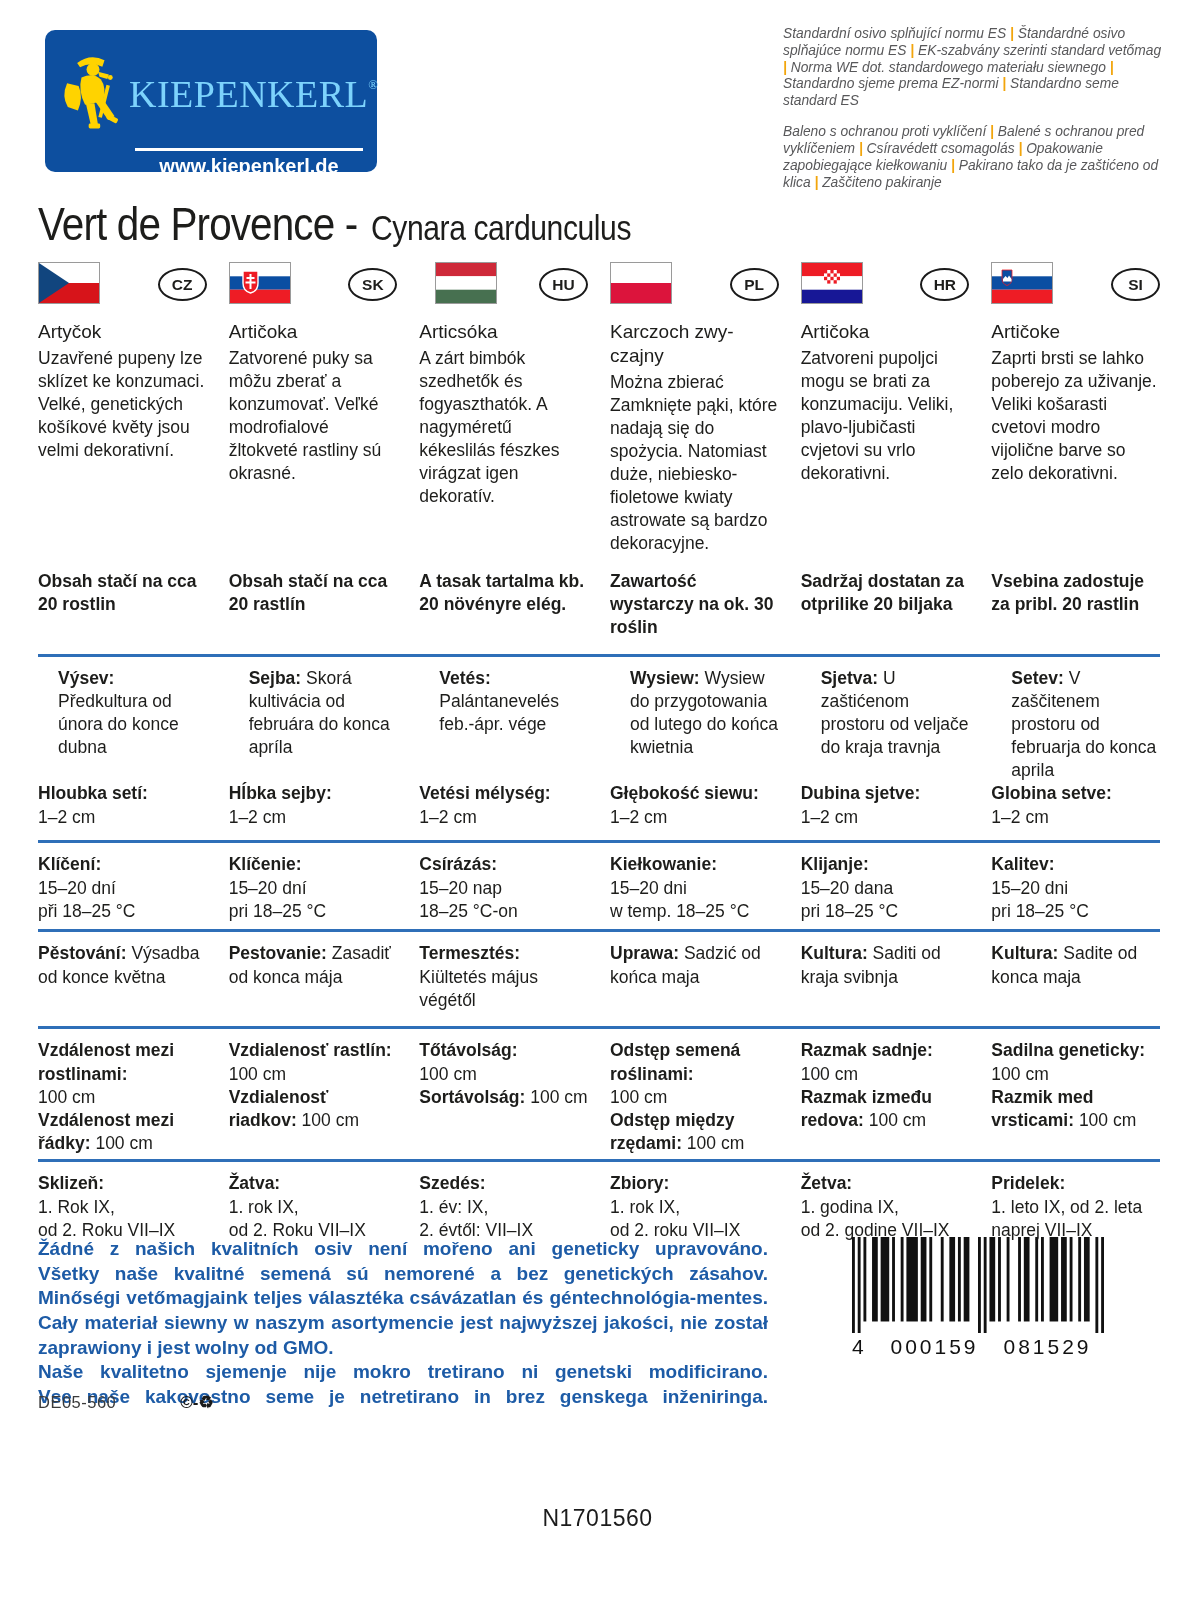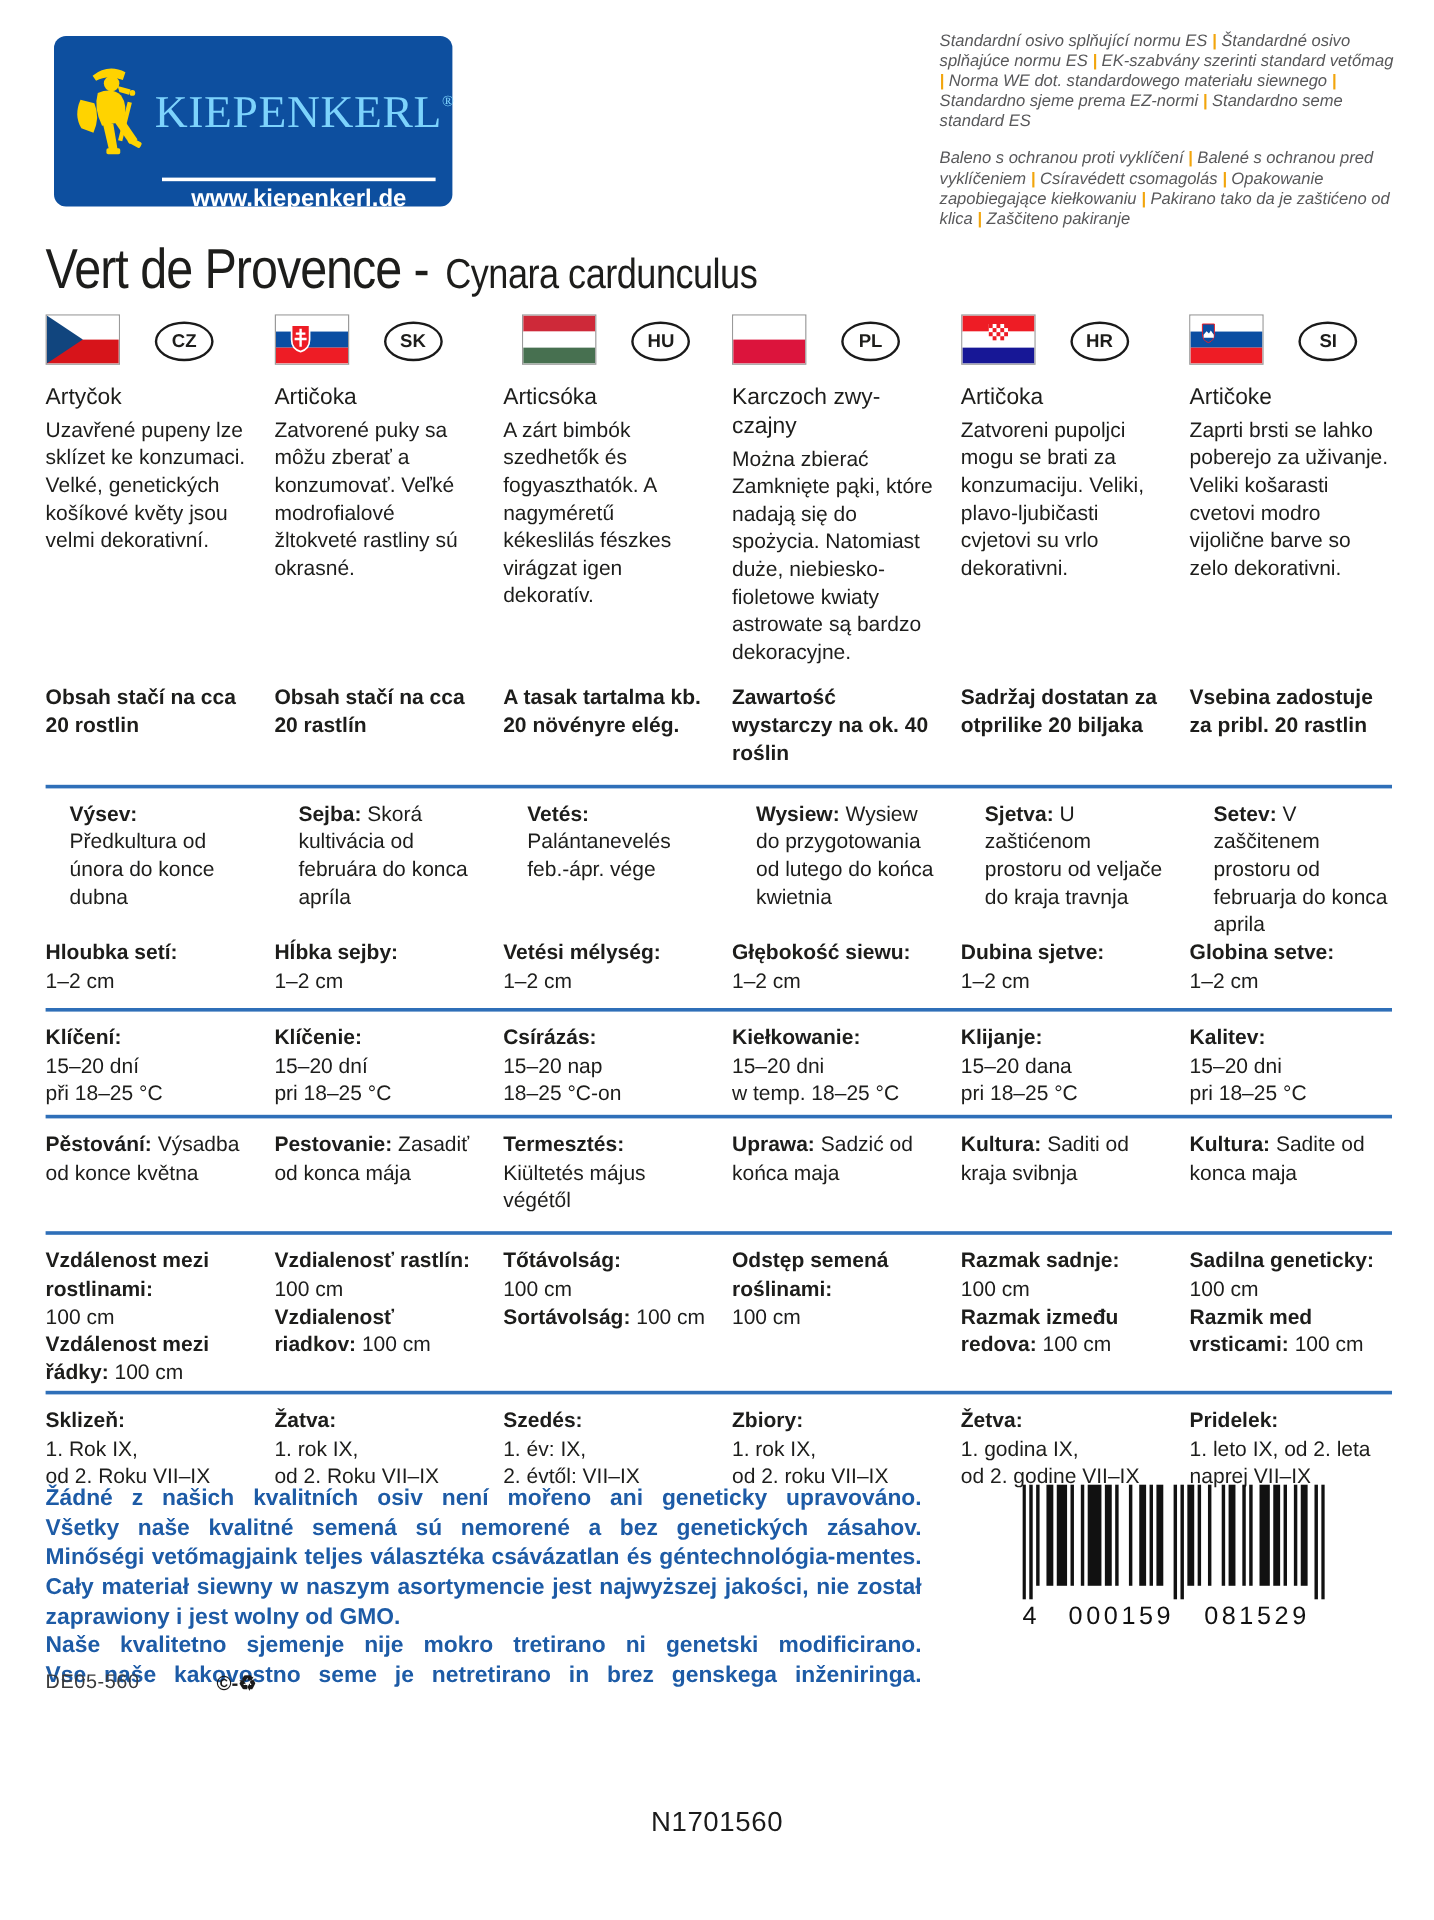--- a/index.html
+++ b/index.html
@@ -44,21 +44,21 @@
     display:grid; grid-template-columns:repeat(6, 1fr); column-gap:22px;
   }
   .rule { grid-column:1 / -1; height:3px; background:#2f6fb8; margin:0 0 10px; }
   .cell { box-sizing:border-box; }
   .cell p { margin:0; font-size:17.5px; line-height:1.32; color:#1d1d1b; }
   .cell h3 { margin:0 0 3px; font-size:19px; line-height:1.25; font-weight:normal; white-space:pre-line; }
   .lbl { font-weight:bold; }
   .block { display:block; }
   .pre { white-space:pre-line; }
 
-  .cell-flags { min-height:58px; display:flex; align-items:flex-start; gap:29px; }
+  .cell-flags { min-height:58px; display:flex; align-items:flex-start; gap:29px;justify-content:space-between; }
   .flag { width:62px; height:42px; border:1px solid #9a9a9a; box-sizing:border-box; display:block; }
   .flag svg { display:block; width:100%; height:100%; }
   .code-badge {
     border:2.5px solid #1a1a1a; border-radius:50%; min-width:33px; height:28px;
     display:inline-flex; align-items:center; justify-content:center;
     font-weight:bold; font-size:15.5px; padding:1px 6px 0; margin-top:6px;
   }
   .cell-desc    { min-height:250px; }
   .cell-content { min-height:84px; }
   .cell-content p { font-weight:bold; }
@@ -267,37 +267,38 @@
           </svg>
         </span>
       <span class="code-badge">PL</span>
     </div>
     <div class="cell cell-desc" style="grid-area: 2 / 4;">
       <h3>Karczoch zwy-
 czajny</h3>
       <p>Można zbierać Zamknięte pąki, które nadają się do spożycia. Natomiast duże, niebiesko-fioletowe kwiaty astrowate są bardzo dekoracyjne.</p>
     </div>
     <div class="cell cell-content" style="grid-area: 3 / 4;">
-      <p>Zawartość wystarczy na ok. 40 roślin</p>
+      <p>Zawartość wystarczy na ok. 30 roślin</p>
     </div>
     <div class="cell cell-sow" style="grid-area: 5 / 4;">
       <p><span class="lbl">Wysiew:</span> <span>Wysiew do przygotowania od lutego do końca kwietnia</span></p>
     </div>
     <div class="cell cell-depth" style="grid-area: 6 / 4;">
       <p><span class="lbl block">Głębokość siewu:</span><span>1–2 cm</span></p>
     </div>
     <div class="cell cell-germ" style="grid-area: 8 / 4;">
       <p><span class="lbl block">Kiełkowanie:</span><span class="pre">15–20 dni
 w temp. 18–25 °C</span></p>
     </div>
     <div class="cell cell-cult" style="grid-area: 10 / 4;">
       <p><span class="lbl">Uprawa:</span> <span>Sadzić od końca maja</span></p>
     </div>
     <div class="cell cell-spacing" style="grid-area: 12 / 4;">
       <p><span class="lbl">Odstęp semená roślinami:</span><span class="block">100 cm</span></p>
+      <p><span class="lbl">Odstęp między rzędami:</span> <span>100 cm</span></p>
     </div>
     <div class="cell cell-harvest" style="grid-area: 14 / 4;">
       <p><span class="lbl block">Zbiory:</span><span class="pre">1. rok IX,
 od 2. roku VII–IX</span></p>
     </div>
 
     <div class="cell cell-flags" style="grid-area: 1 / 5;">
       <span class="flag">
           <svg viewBox="0 0 60 40" preserveAspectRatio="none">
             <rect width="60" height="13.3" fill="#ee1c25"></rect>

